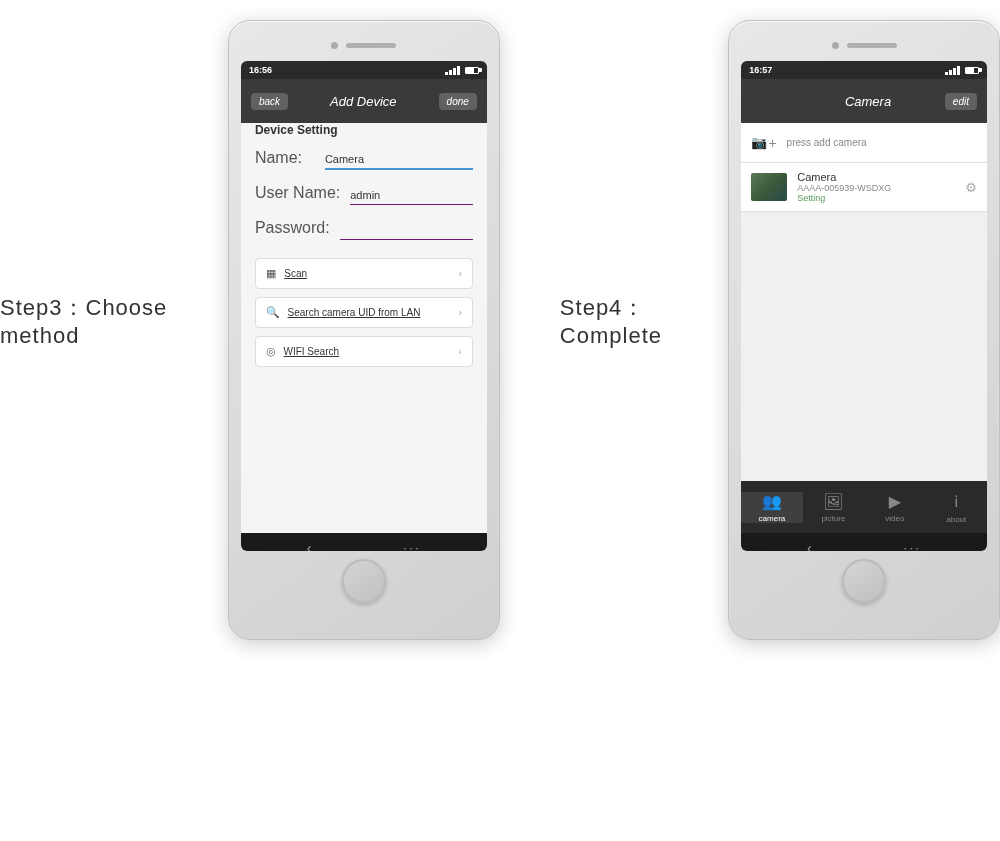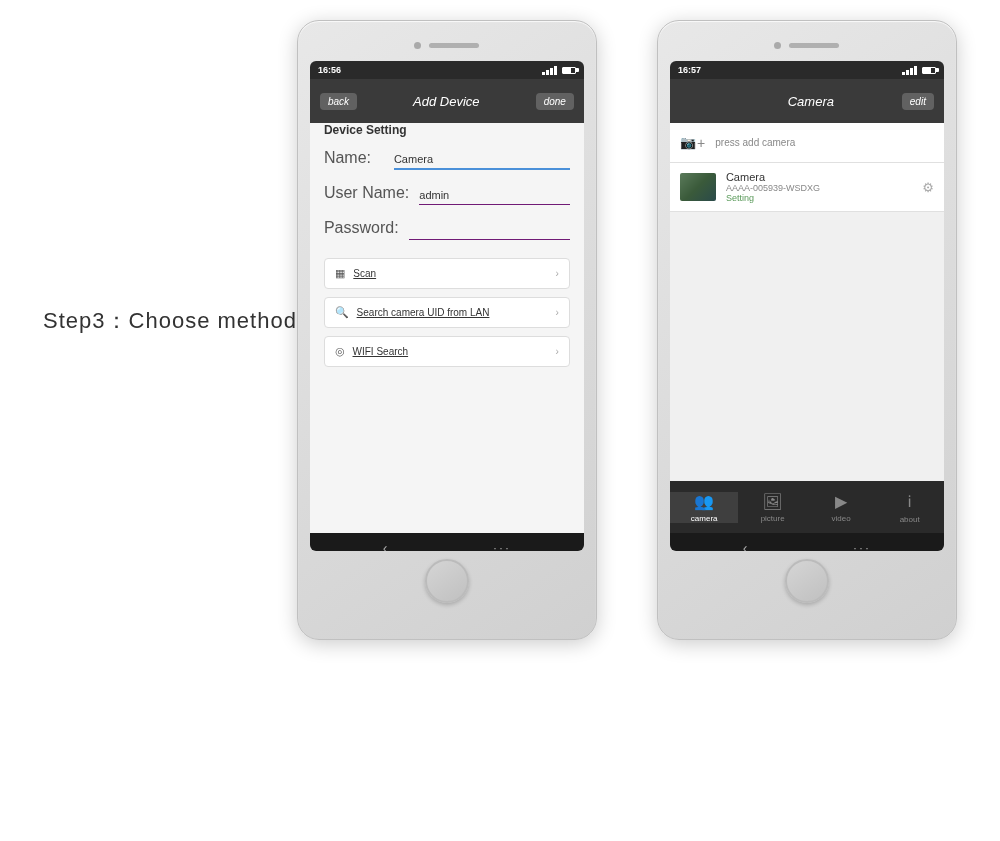--- a/index.html
+++ b/index.html
@@ -458,20 +458,21 @@
             <span class="bottom-dots">···</span>
           </div>
         </div>
       </div>
 
       <div class="phone-home"></div>
     </div>
   </div>
 
   <div class="step">
+    <div class="step-title">Step4：Complete</div>
 
     <div class="phone">
 
       <div class="phone-top">
         <div class="phone-camera-dot"></div>
         <div class="phone-speaker"></div>
       </div>
 
       <div class="screen">
 

